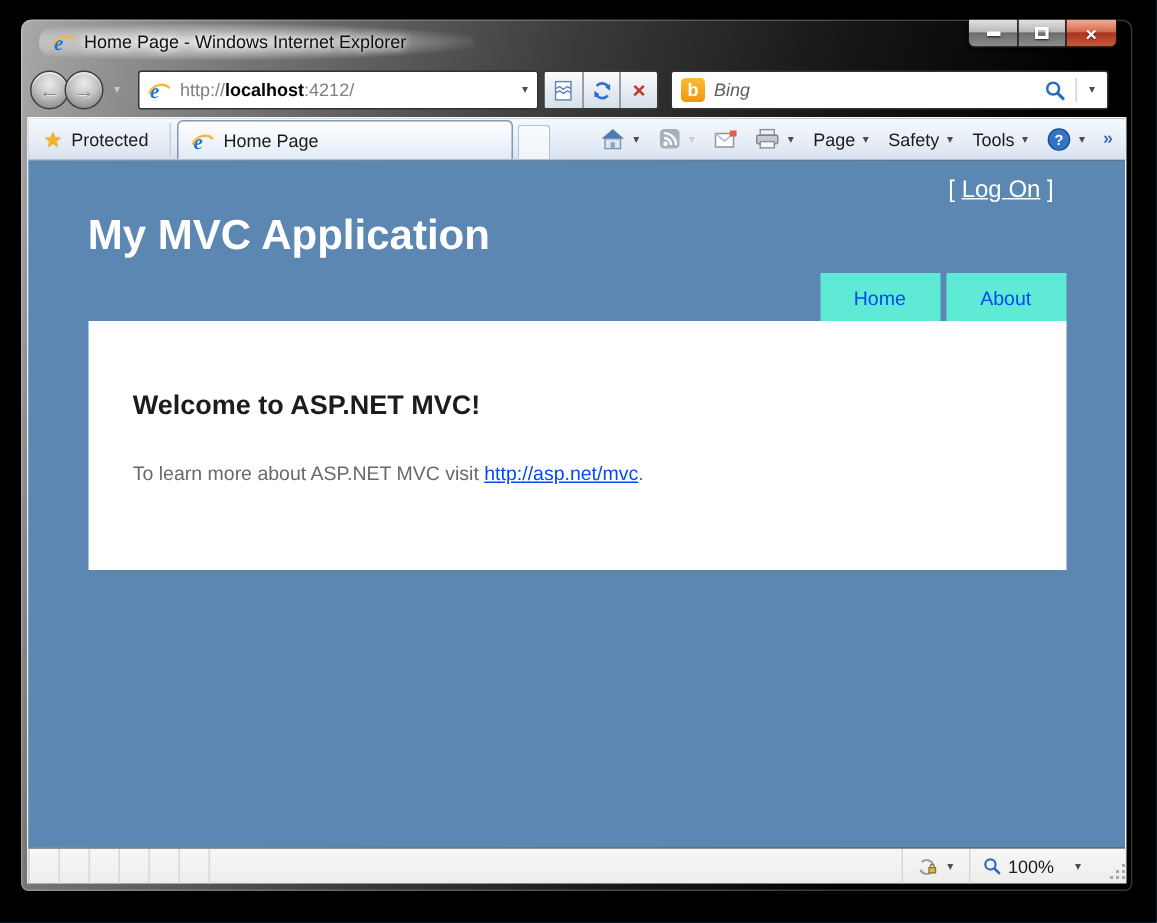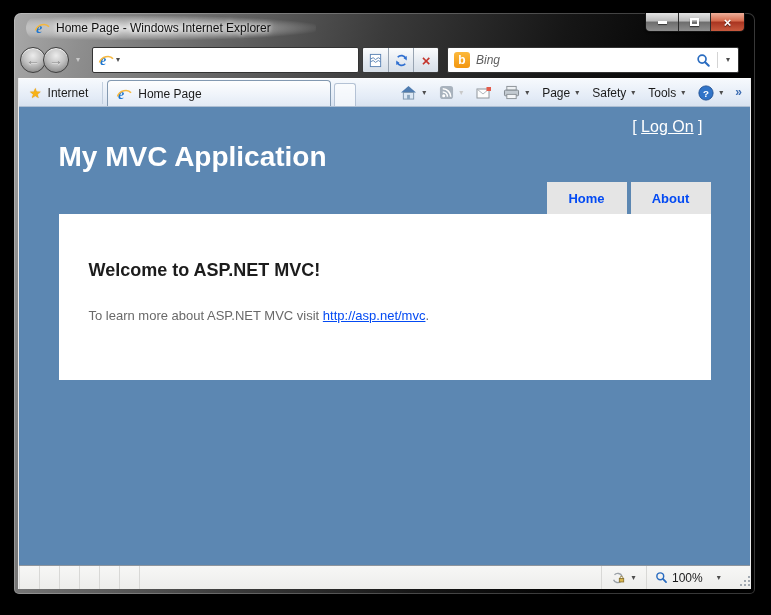--- a/index.html
+++ b/index.html
@@ -91,22 +91,22 @@
   .cmd-label { font-size:12px; color:#1b1b1b; white-space:nowrap; }
   .more-chevron { color:#3d6db2; font-size:12px; font-weight:bold; align-self:flex-start; margin:2px 0 0 2px; }
 
   
   .viewport { flex:1; background:#5c87b2; overflow:hidden; min-height:0; }
   .page { width:652px; margin:0 auto; }
   .logon-row { padding:11px 8px 0 0; text-align:right; font-size:16px; color:#fff; }
   .logon-row a { color:#fff; text-decoration:underline; }
   .app-title { margin-top:5px; font-size:28px; font-weight:bold; color:#fff; letter-spacing:0; }
   .menu { margin-top:9px; display:flex; justify-content:flex-end; gap:4px; }
-  .menu-tab { width:80px; height:32px; background:#e5e5e5; color:#034af3; font-size:13px;
-    font-weight:bold; display:flex; align-items:center; justify-content:center; }
+  .menu-tab { width:80px; height:32px; background:#5eead4; color:#034af3; font-size:13px;
+    font-weight:normal; display:flex; align-items:center; justify-content:center; }
   .main-box { background:#fff; height:166px; padding:30px 30px 0; overflow:hidden; }
   .main-box h2 { margin-top:16px; font-size:18px; font-weight:bold; color:#1c1c1c; }
   .main-box p { margin-top:27px; font-size:13px; color:#696969; }
   .main-box a { color:#034af3; text-decoration:underline; }
 
   
   .statusbar { height:24px; flex:none; background:linear-gradient(#f7f7f6,#ededeb);
     border-top:1px solid #8e959d; display:flex; align-items:stretch; font-size:12px; color:#1b1b1b; }
   .sb-done { width:169px; display:flex; align-items:center; padding-left:7px; }
   .sb-cell { width:20px; border-left:1px solid #d8d8d6; }
@@ -159,20 +159,21 @@
       <span class="dd" style="margin-left:5px;">▾</span>
 
       <div class="addr-group">
         <div class="addr-field">
           <span class="ie-ico">
             <svg width="16" height="16" viewBox="0 0 16 16">
               <text x="2" y="13" font-size="14" font-style="italic" font-weight="bold" fill="#1b75d0" font-family="Liberation Serif, serif">e</text>
               <path d="M1.5 10.5 C3.5 4 12 3 15 6.8" fill="none" stroke="#f4b73f" stroke-width="1.6"></path>
             </svg>
           </span>
+          <span class="url"><span class="dim">http://</span><span class="host">localhost</span><span class="dim">:4212/</span></span>
           <span class="dd dark">▾</span>
         </div>
         <div class="addr-btns">
           <div class="addr-btn">
             <svg width="15" height="15" viewBox="0 0 16 16">
               <rect x="2.5" y="1.5" width="11" height="13" fill="#fff" stroke="#5b83b4"></rect>
               <path d="M2.5 6.5 L5.5 5 L8 7 L11 5 L13.5 6.5" fill="none" stroke="#5b83b4"></path>
               <path d="M2.5 9.5 L5.5 8 L8 10 L11 8 L13.5 9.5" fill="none" stroke="#5b83b4"></path>
             </svg>
           </div>
@@ -200,21 +201,21 @@
         <span class="vsep"></span>
         <span class="dd dark">▾</span>
       </div>
     </div>
 
     <div class="client">
 
       <div class="tabbar">
         <div class="fav-btn">
           <span class="fav-star">★</span>
-          <span class="bar-label">Internet</span>
+          <span class="bar-label">Protected</span>
         </div>
         <span class="tab-sep"></span>
         <div class="tab">
           <span class="ie-ico">
             <svg width="16" height="16" viewBox="0 0 16 16">
               <text x="2" y="13" font-size="14" font-style="italic" font-weight="bold" fill="#1b75d0" font-family="Liberation Serif, serif">e</text>
               <path d="M1.5 10.5 C3.5 4 12 3 15 6.8" fill="none" stroke="#f4b73f" stroke-width="1.6"></path>
             </svg>
           </span>
           <span class="bar-label">Home Page</span>

